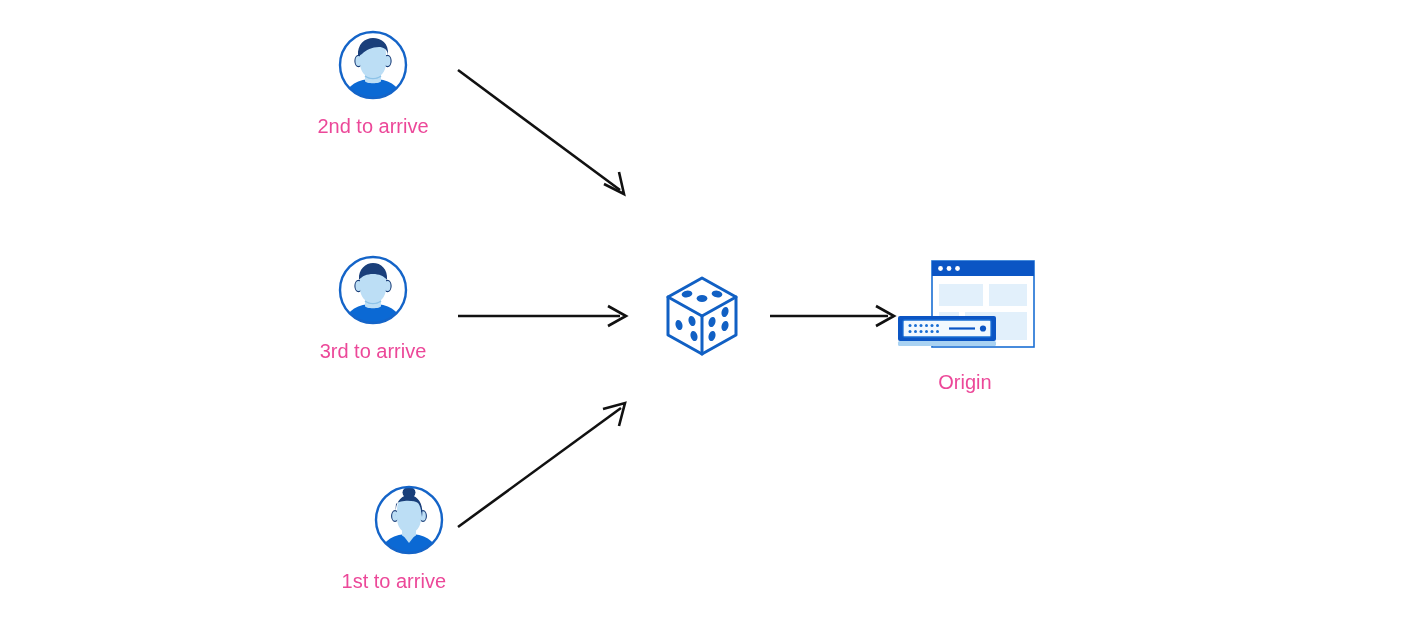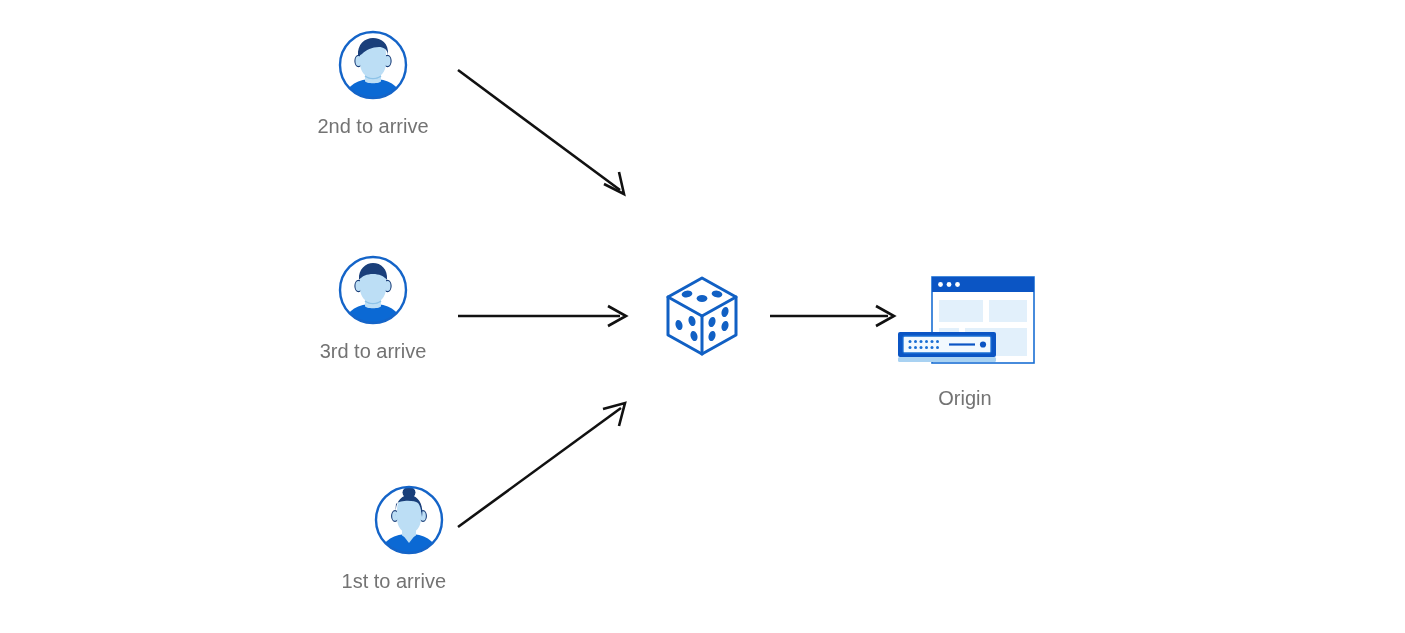--- a/index.html
+++ b/index.html
@@ -19,21 +19,21 @@
   }
   .node {
     position: absolute;
     display: flex;
     flex-direction: column;
     align-items: center;
   }
   .node-label {
     font-size: 20px;
     line-height: 24px;
-    color: #737373;
+    color: #ec4899;
     white-space: nowrap;
     text-align: center;
   }
   .avatar-wrap {
     width: 74px;
     height: 74px;
   }
   .avatar-label {
     margin-top: 12px;
   }
@@ -194,21 +194,21 @@
         <g fill="#1160c4">
           <ellipse cx="56" cy="52" rx="3.4" ry="5.2" transform="rotate(16 56 52)"></ellipse>
           <ellipse cx="56" cy="66" rx="3.4" ry="5.2" transform="rotate(16 56 66)"></ellipse>
           <ellipse cx="69" cy="42" rx="3.4" ry="5.2" transform="rotate(16 69 42)"></ellipse>
           <ellipse cx="69" cy="56" rx="3.4" ry="5.2" transform="rotate(16 69 56)"></ellipse>
         </g>
       </svg>
     </div>
   </div>
 
-  <div class="node" style="left:893px; top:274px; width:144px;">
+  <div class="node" style="left:893px; top:258px; width:144px;">
     <div class="origin-wrap">
       <svg viewBox="0 0 144 98" width="144" height="98" xmlns="http://www.w3.org/2000/svg">
 
         <g>
           <rect x="37" y="3" width="102" height="86" fill="#ffffff" stroke="#1a6fd4" stroke-width="1.6"></rect>
           <rect x="37" y="3" width="102" height="15" fill="#0b55c4"></rect>
           <circle cx="45.5" cy="10.5" r="2.4" fill="#ffffff"></circle>
           <circle cx="54" cy="10.5" r="2.4" fill="#ffffff"></circle>
           <circle cx="62.5" cy="10.5" r="2.4" fill="#ffffff"></circle>
 

